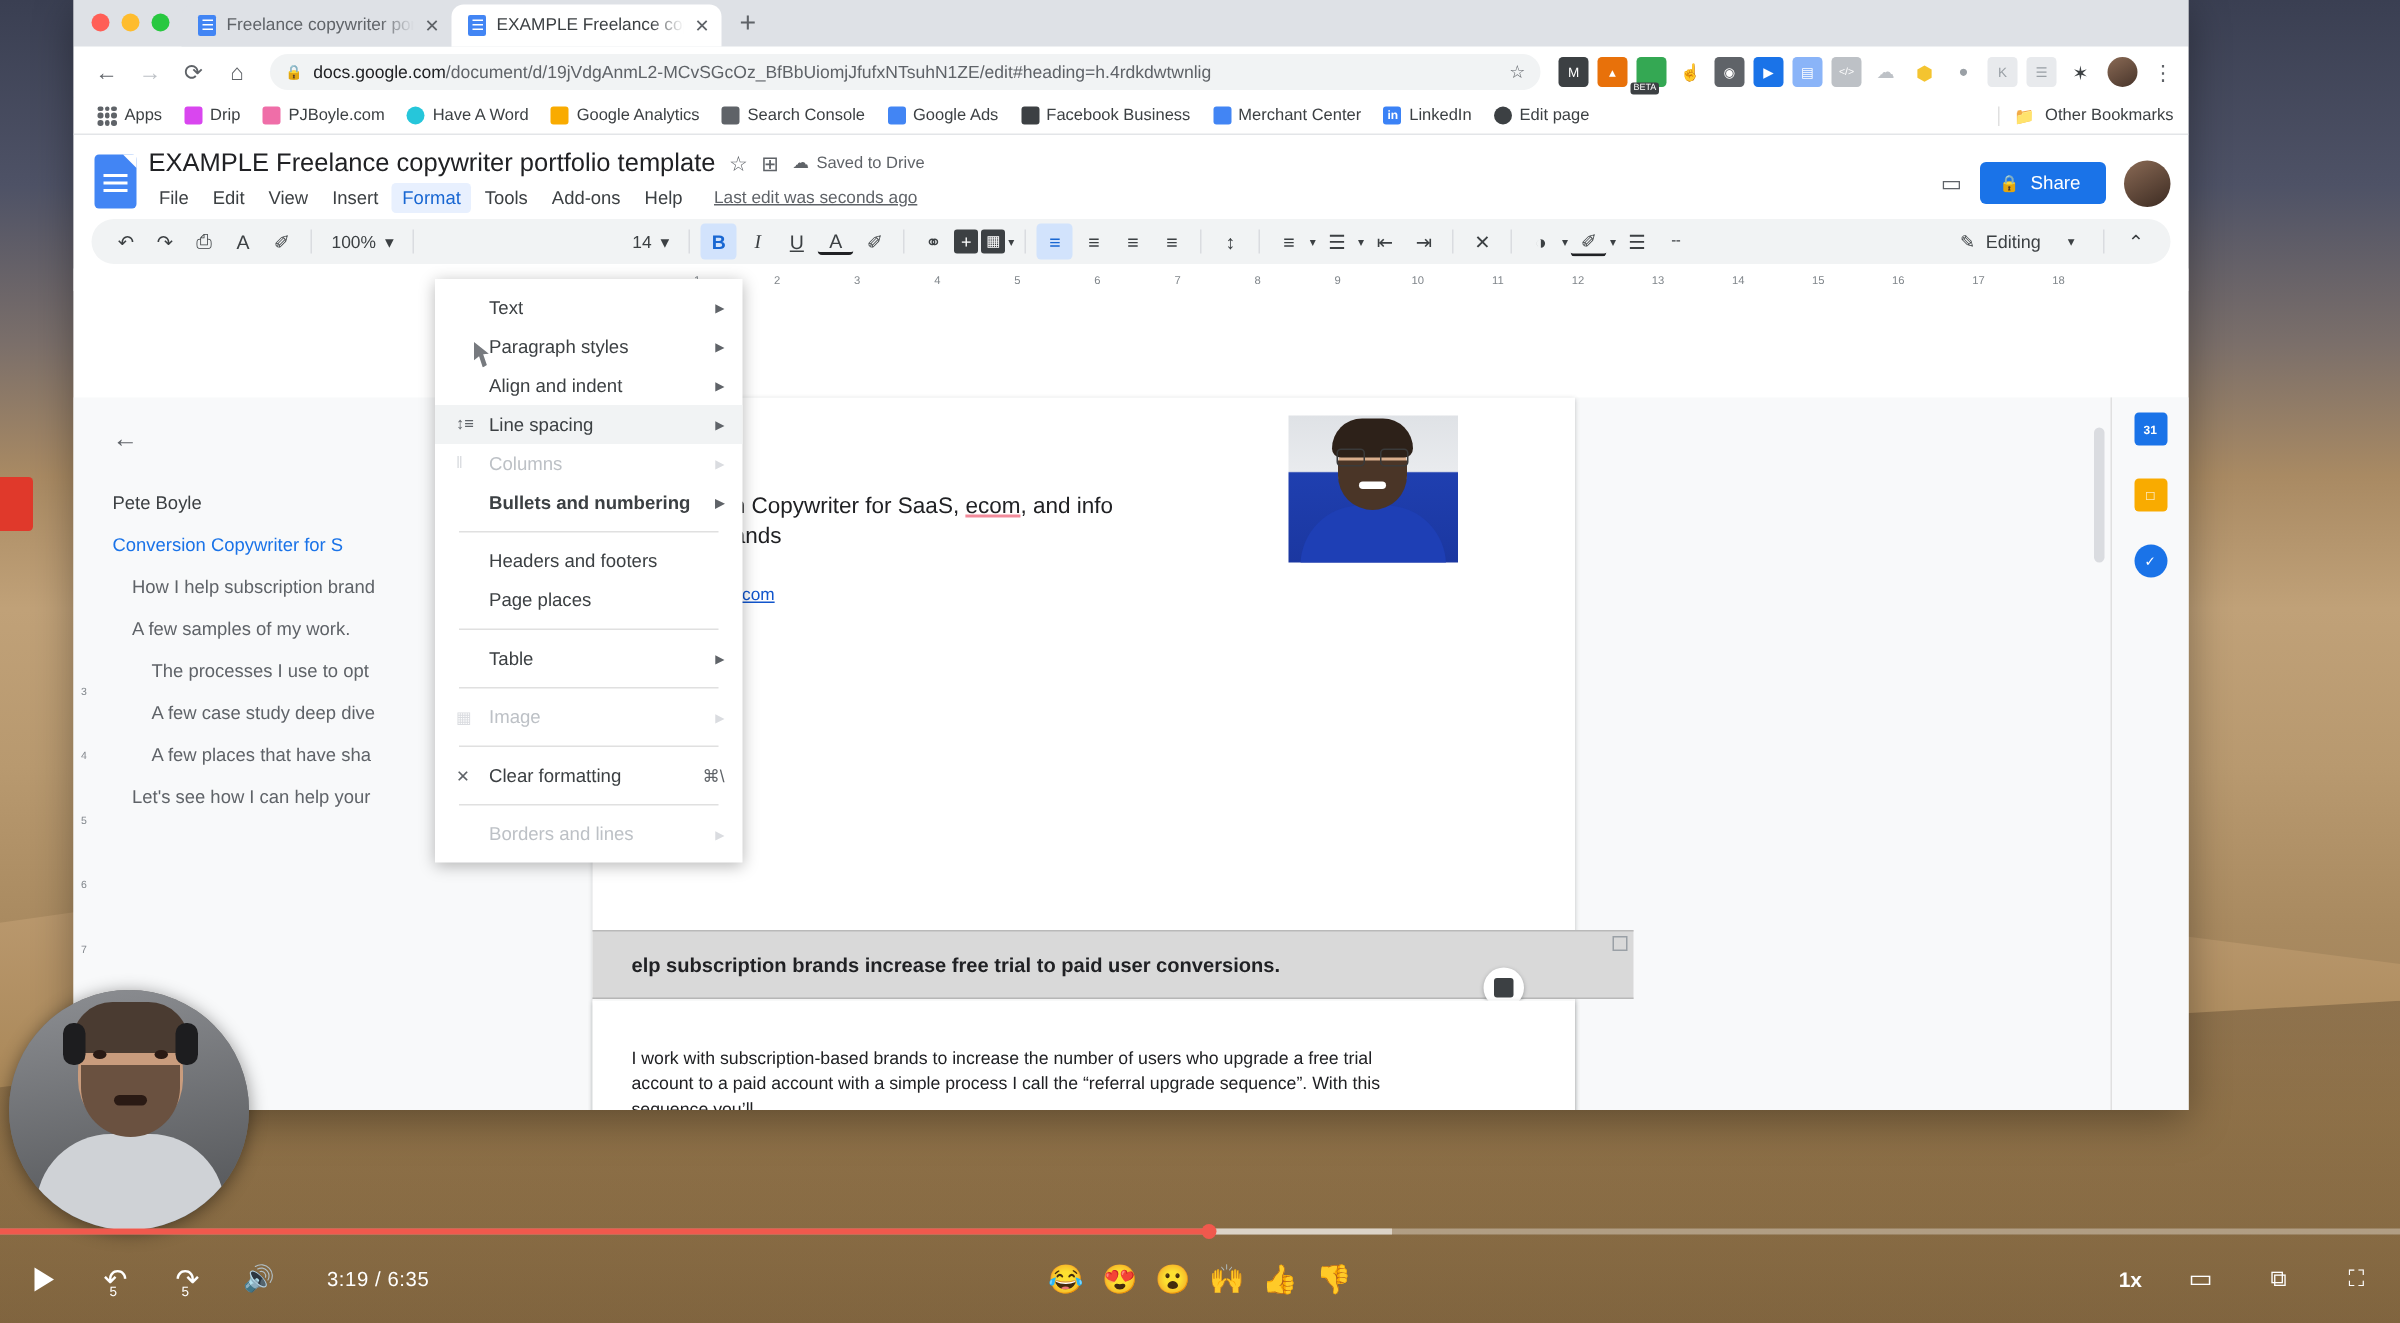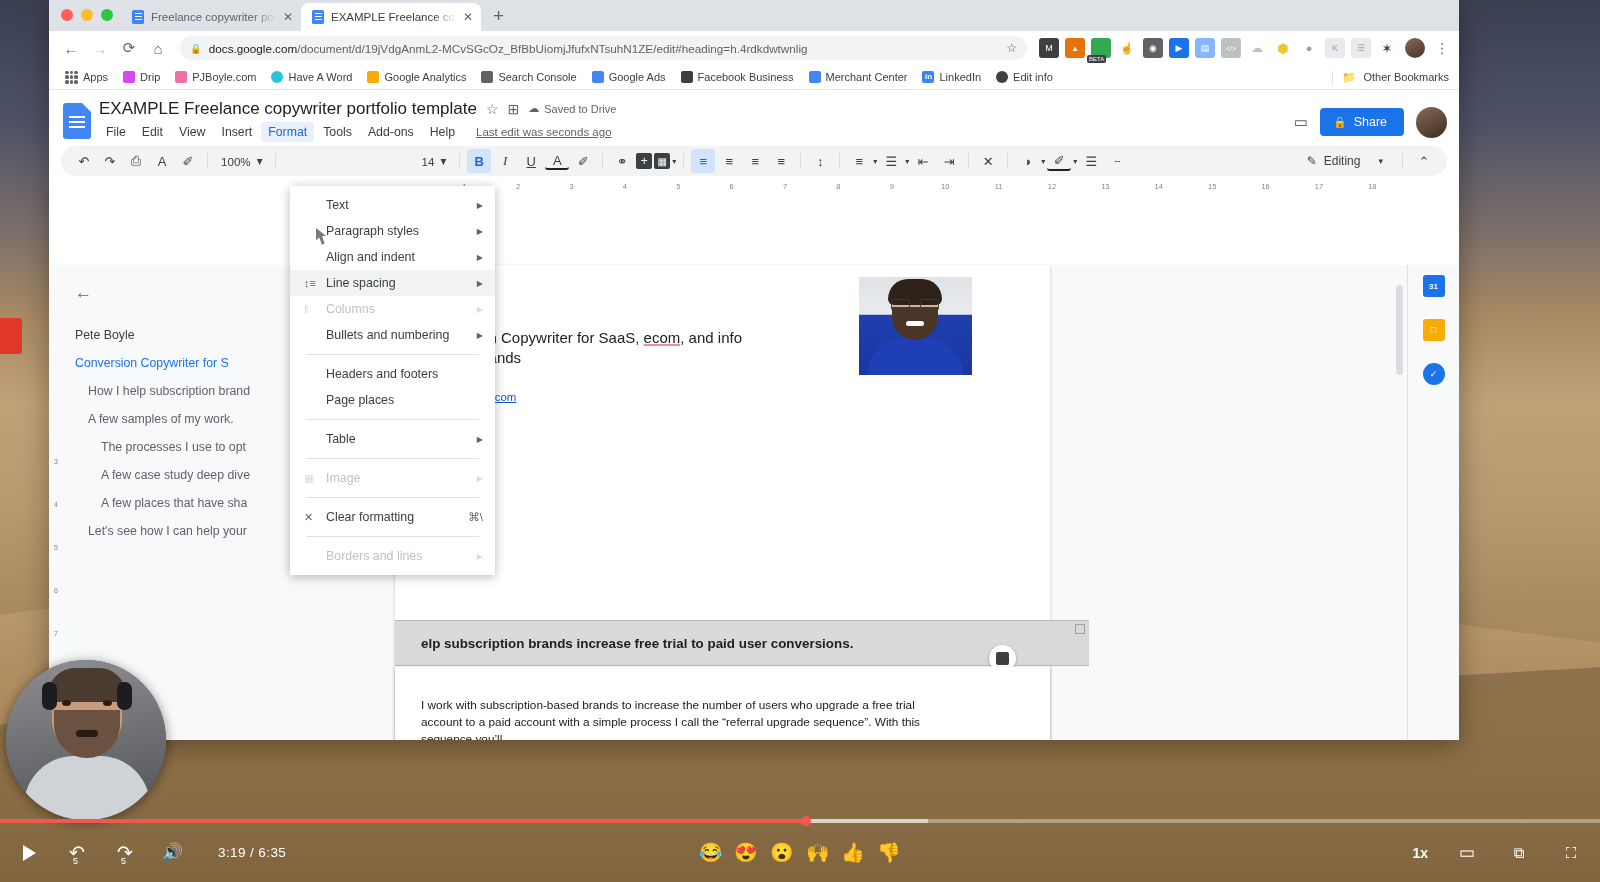--- a/index.html
+++ b/index.html
@@ -348,21 +348,21 @@
     <div class="bm">
       <span class="fav" style="background:#4285f4"></span>
       <span>Merchant Center</span>
     </div>
     <div class="bm">
       <span class="fav" style="background:#3b82f6;font-weight:bold">in</span>
       <span>LinkedIn</span>
     </div>
     <div class="bm">
       <span class="fav" style="background:#3c4043;border-radius:50%"></span>
-      <span>Edit info</span>
+      <span>Edit page</span>
     </div>
     <div class="bm-right">
       <span style="font-size:11px;color:#5f6368">📁</span>
       <span>Other Bookmarks</span>
     </div>
   </div>
 
   <div class="docs">
 
     <div class="docs-header">
@@ -631,21 +631,21 @@
     <div style="display: flex; align-items: center; height: 26px; padding: 0px 12px 0px 14px; font-size: 12.4px; color: rgb(60, 64, 67); background: rgb(241, 243, 244);">
       <span style="width: 22px; font-size: 11px; color: rgb(95, 99, 104);">↕≡</span>
       <span style="flex: 1 1 0%;">Line spacing</span>
       <span style="font-size: 8px; color: rgb(95, 99, 104); margin-left: 8px;">▶</span>
     </div>
     <div style="display: flex; align-items: center; height: 26px; padding: 0px 12px 0px 14px; font-size: 12.4px; color: rgb(189, 193, 198);">
       <span style="width: 22px; font-size: 11px; color: rgb(218, 220, 224);">‖</span>
       <span style="flex: 1 1 0%;">Columns</span>
       <span style="font-size: 8px; color: rgb(218, 220, 224); margin-left: 8px;">▶</span>
     </div>
-    <div style="display: flex; align-items: center; height: 26px; padding: 0px 12px 0px 14px; font-size: 12.4px; color: rgb(60, 64, 67);">
+    <div style="display: flex; align-items: center; height: 26px; padding: 0px 12px 0px 14px; font-size: 12.4px; color: rgb(60, 64, 67); font-weight: bold;">
       <span style="width: 22px; font-size: 11px; color: rgb(95, 99, 104);"></span>
       <span style="flex: 1 1 0%;">Bullets and numbering</span>
       <span style="font-size: 8px; color: rgb(95, 99, 104); margin-left: 8px;">▶</span>
     </div>
     <div style="height: 1px; background: rgb(224, 224, 224); margin: 6px 16px;"></div>
     <div style="display: flex; align-items: center; height: 26px; padding: 0px 12px 0px 14px; font-size: 12.4px; color: rgb(60, 64, 67);">
       <span style="width: 22px; font-size: 11px; color: rgb(95, 99, 104);"></span>
       <span style="flex: 1 1 0%;">Headers and footers</span>
     </div>
     <div style="display: flex; align-items: center; height: 26px; padding: 0px 12px 0px 14px; font-size: 12.4px; color: rgb(60, 64, 67);">

